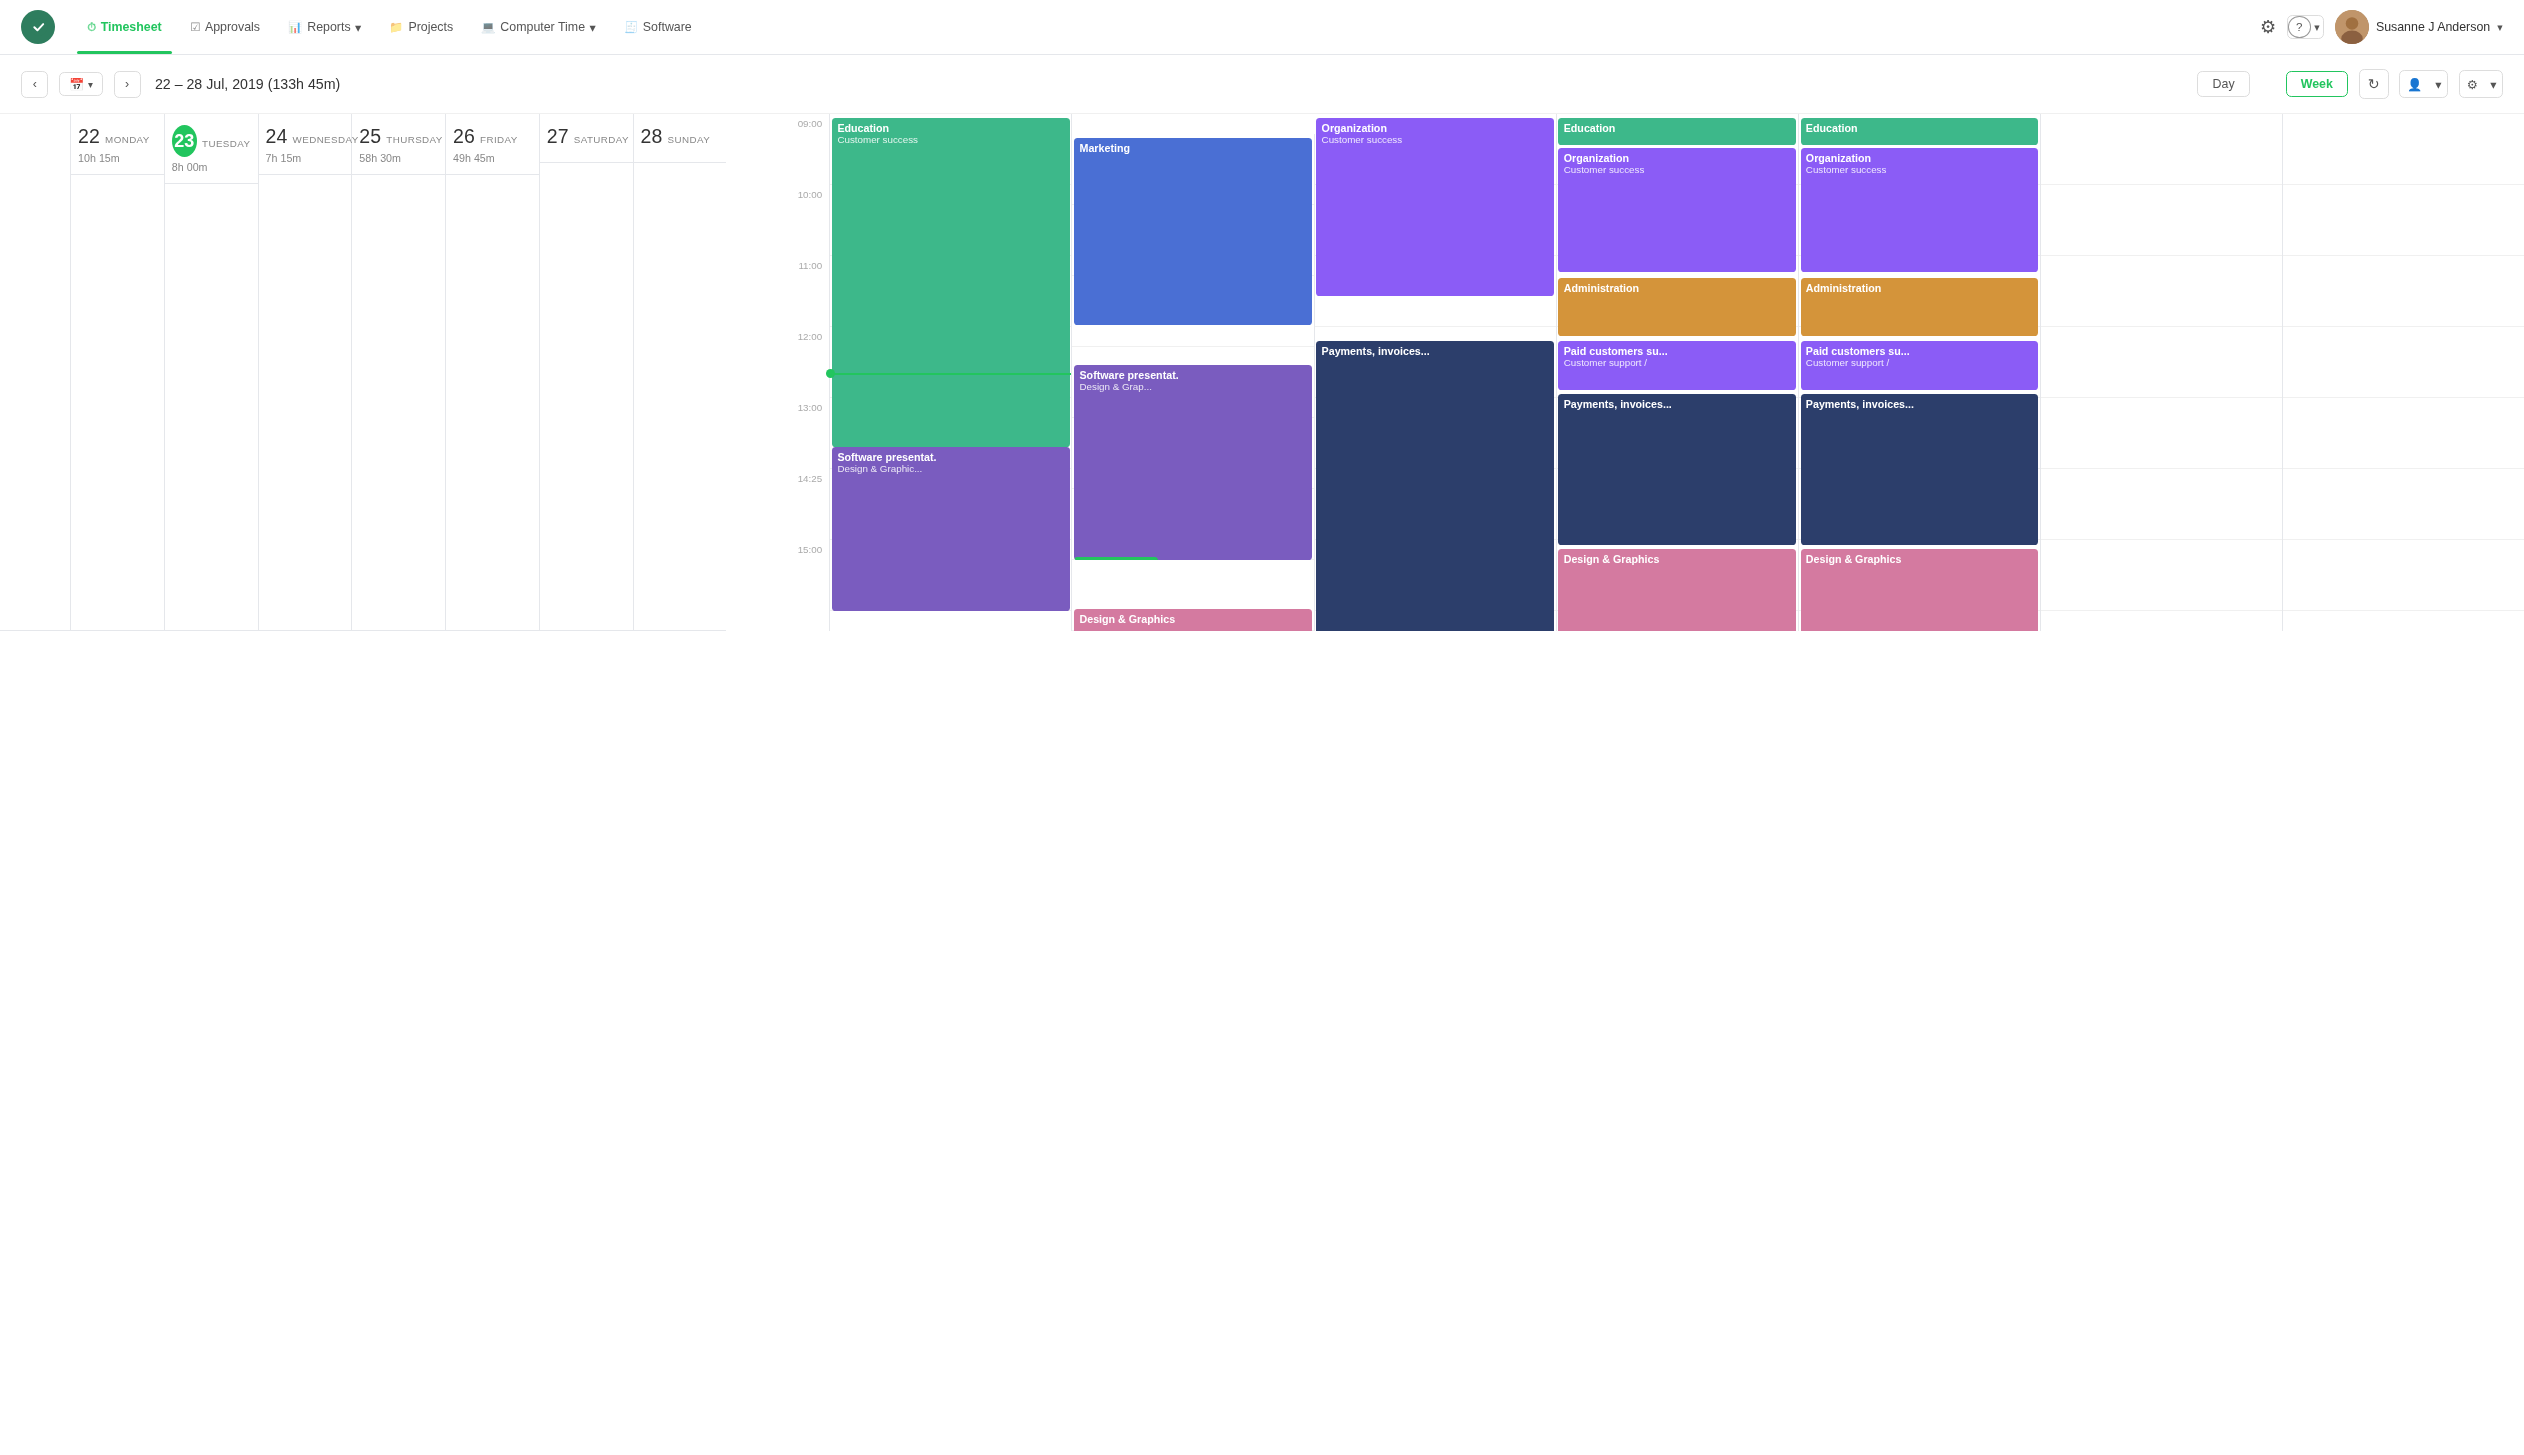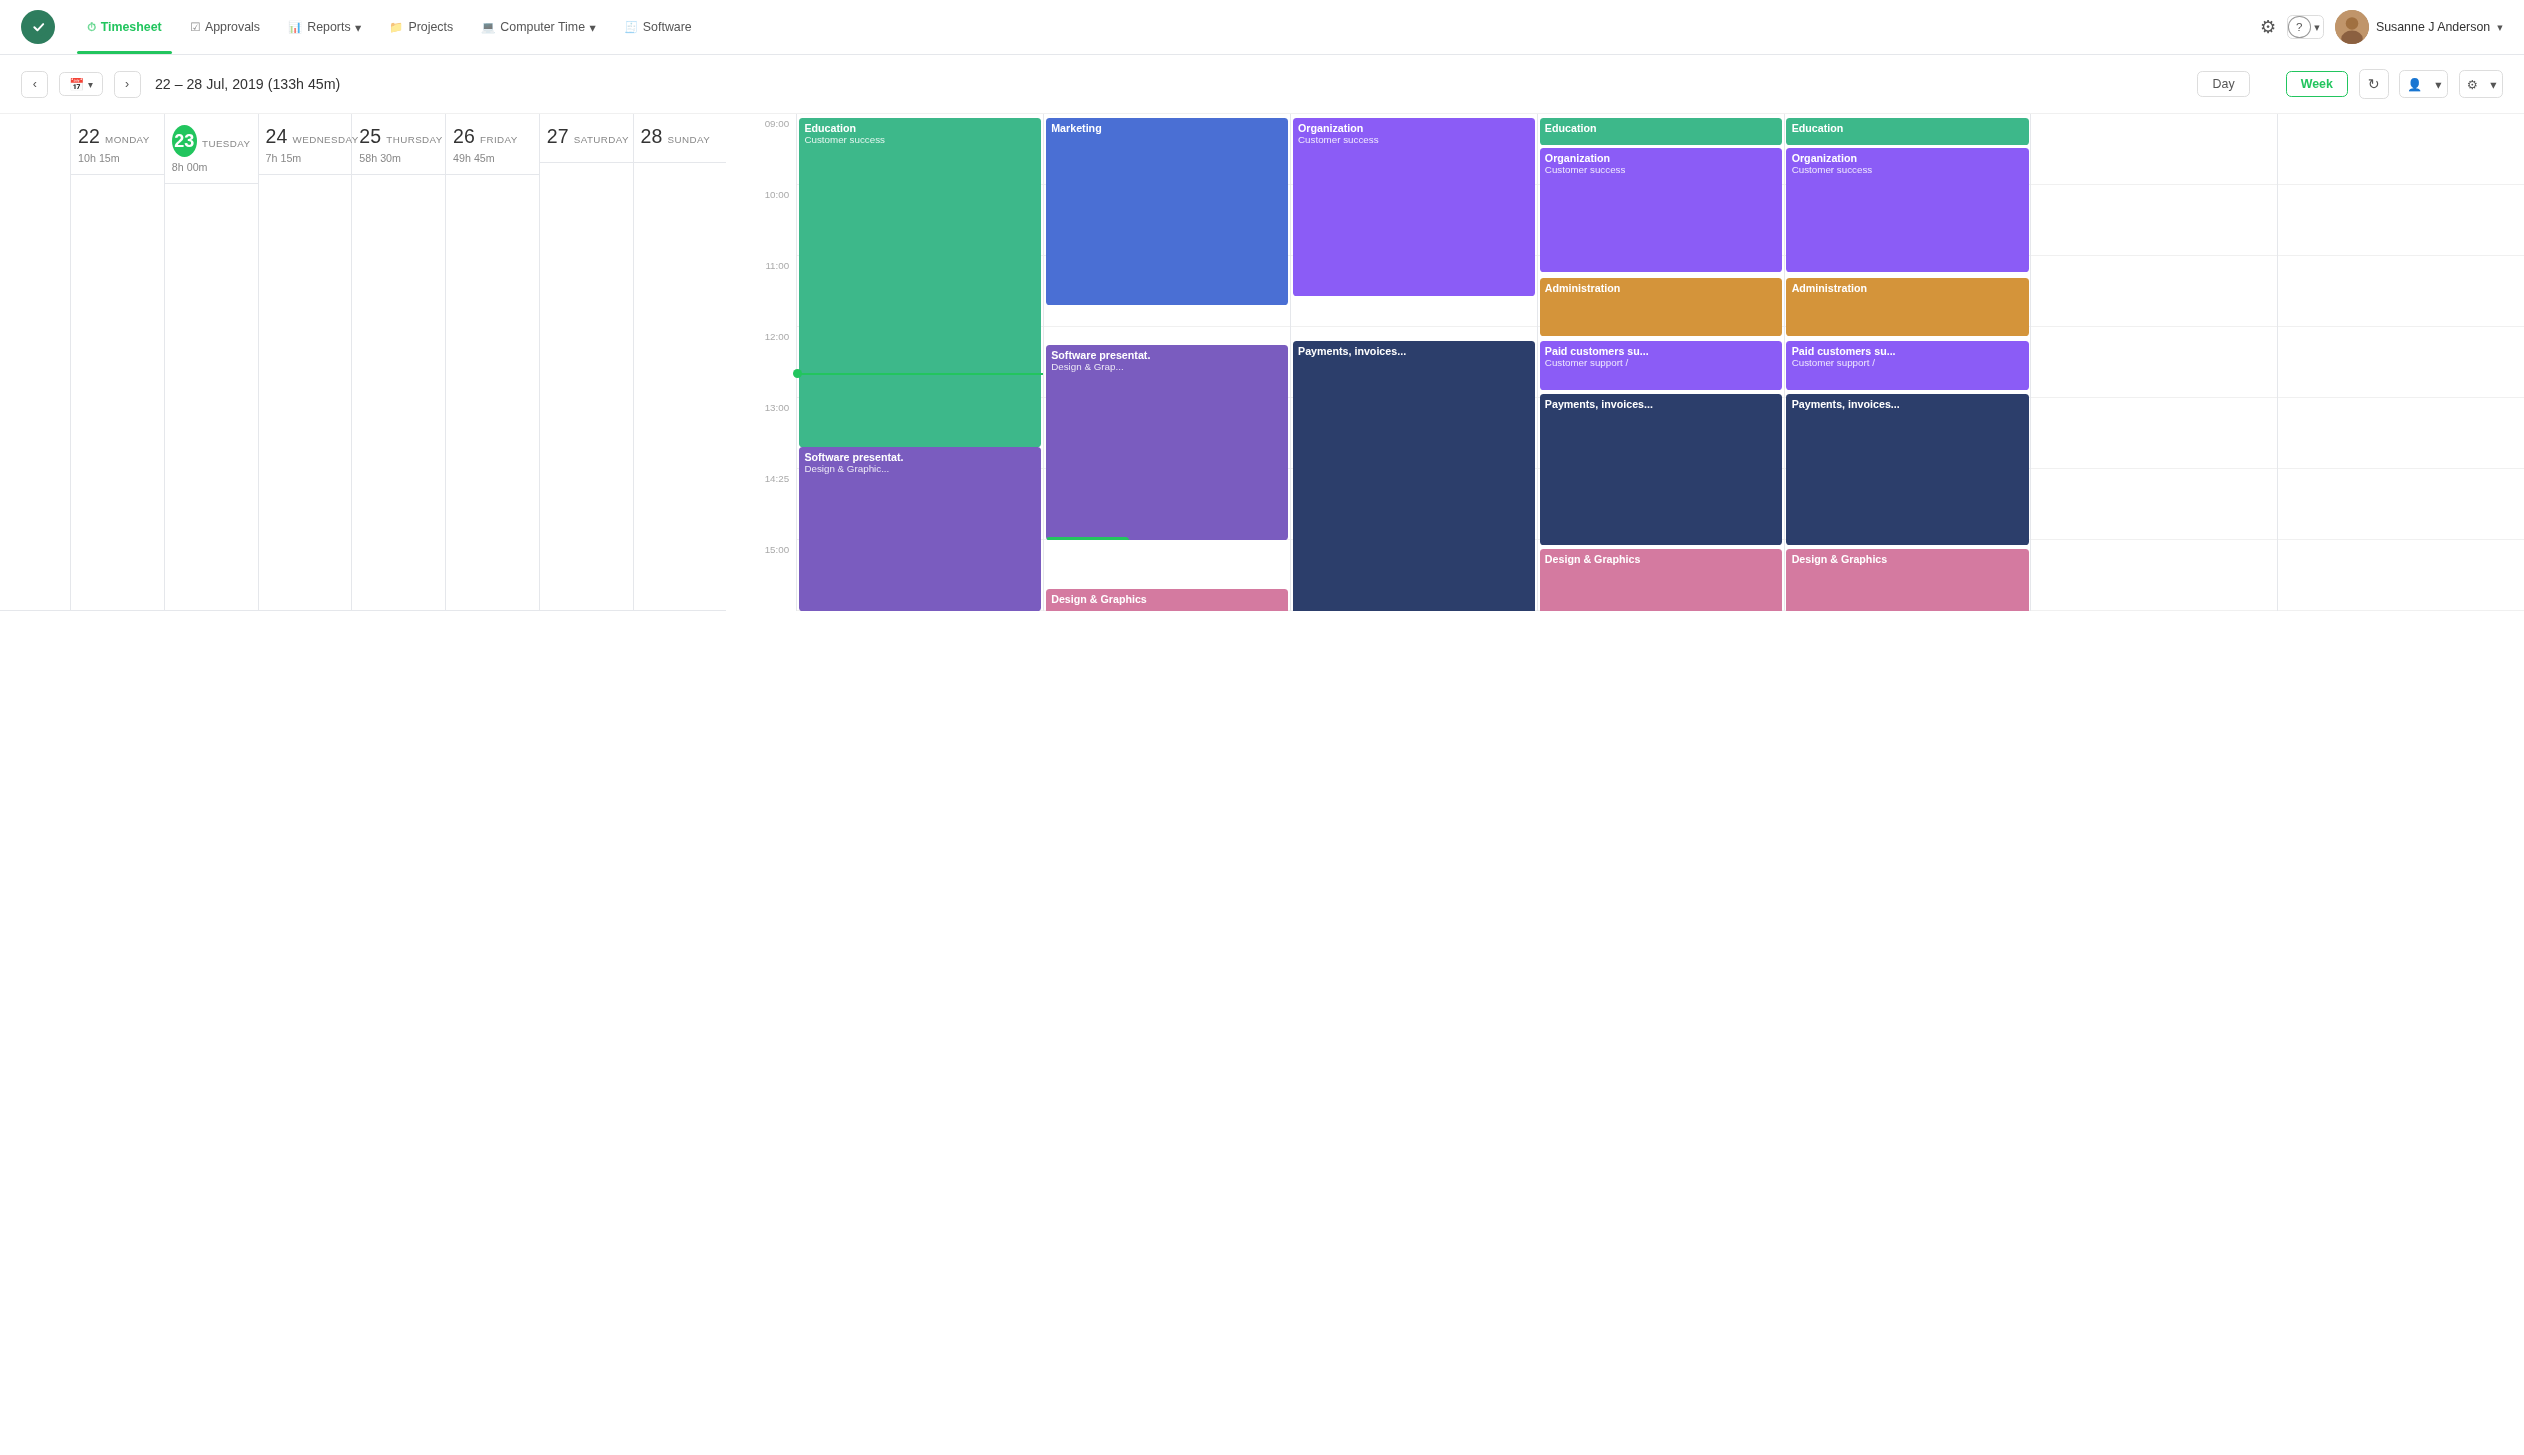--- a/index.html
+++ b/index.html
@@ -81,21 +81,21 @@
     .day-num { font-size: 19.5px; font-weight: 300; color: #333; }
     .day-num.today {
       background: #22c55e; color: #fff; border-radius: 50%;
       width: 32px; height: 32px; display: flex; align-items: center; justify-content: center;
       font-size: 18px; font-weight: 600;
     }
     .day-name { font-size: 9.8px; text-transform: uppercase; color: #888; letter-spacing: 0.4px; }
     .day-total { font-size: 10.7px; color: #888; margin-top: 3.6px; }
 
     .cal-body { display: flex; flex: 1; overflow-y: auto; position: relative; }
-    .time-col { width: 71px; flex-shrink: 0; border-right: 0.9px solid #e5e7eb; }
+    .time-col { width: 71px; flex-shrink: 0; border-right: 0.9px solid #e5e7eb; margin-left: 33px; }
     .time-slot { height: 71px; display: flex; align-items: flex-start; justify-content: flex-end; padding: 3.6px 7.1px 0 0; }
     .time-label { font-size: 9.8px; color: #aaa; }
     .events-col { flex: 1; border-right: 0.9px solid #e5e7eb; position: relative; min-width: 0; }
     .events-col:last-child { border-right: none; }
     .hour-line { height: 71px; border-bottom: 0.9px solid #f0f0f0; position: relative; }
     .current-time-line {
       position: absolute; left: 0; right: 0; height: 1.8px; background: #22c55e; z-index: 10;
     }
     .current-time-dot {
       width: 9px; height: 9px; background: #22c55e; border-radius: 50%;
@@ -331,21 +331,21 @@
         <div class="event-title">Education</div>
         <div class="event-sub">Customer success</div>
       </div>
       <div class="event ev-purple" style="top:333px;height:164px;">
         <div class="event-title">Software presentat.</div>
         <div class="event-sub">Design &amp; Graphic...</div>
       </div>
 
     </div>
 
-    <div class="events-col" style="position:relative;">
+    <div class="events-col" style="position:relative;margin-top:20px;">
       <div class="hour-line"></div>
         <div class="hour-line"></div>
         <div class="hour-line"></div>
       <div class="hour-line"></div>
         <div class="hour-line"></div>
         <div class="hour-line"></div>
         <div class="hour-line"></div>
 
       <div class="event ev-blue" style="top:3.6px;height:187px;">
         <div class="event-title">Marketing</div>

